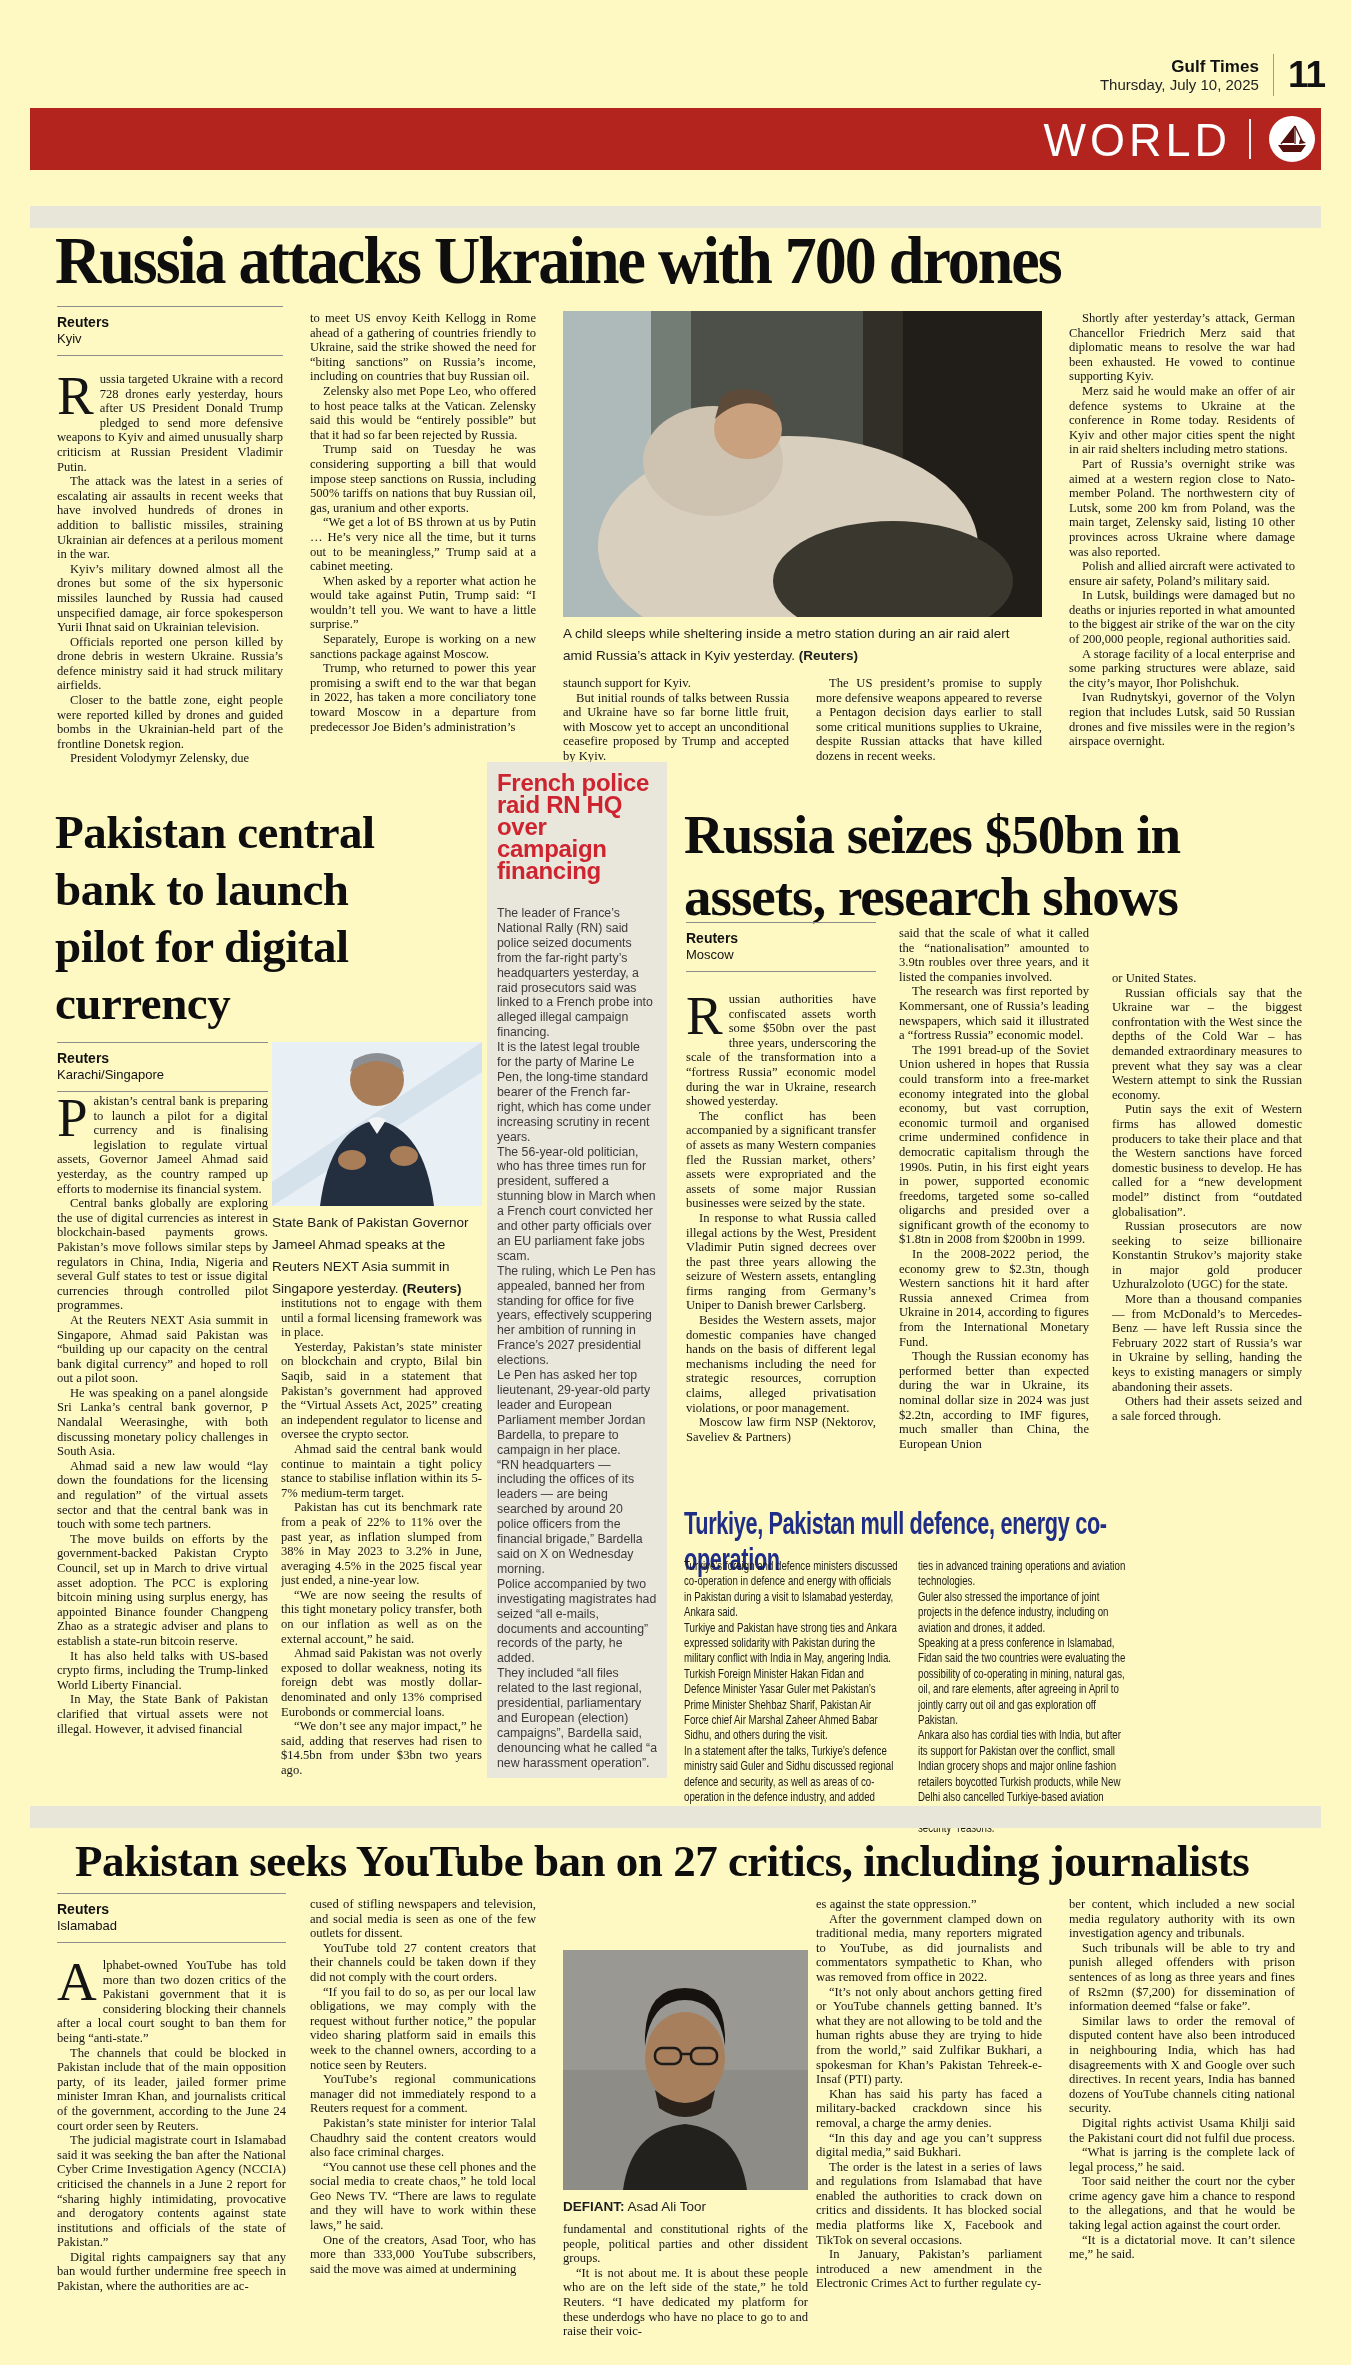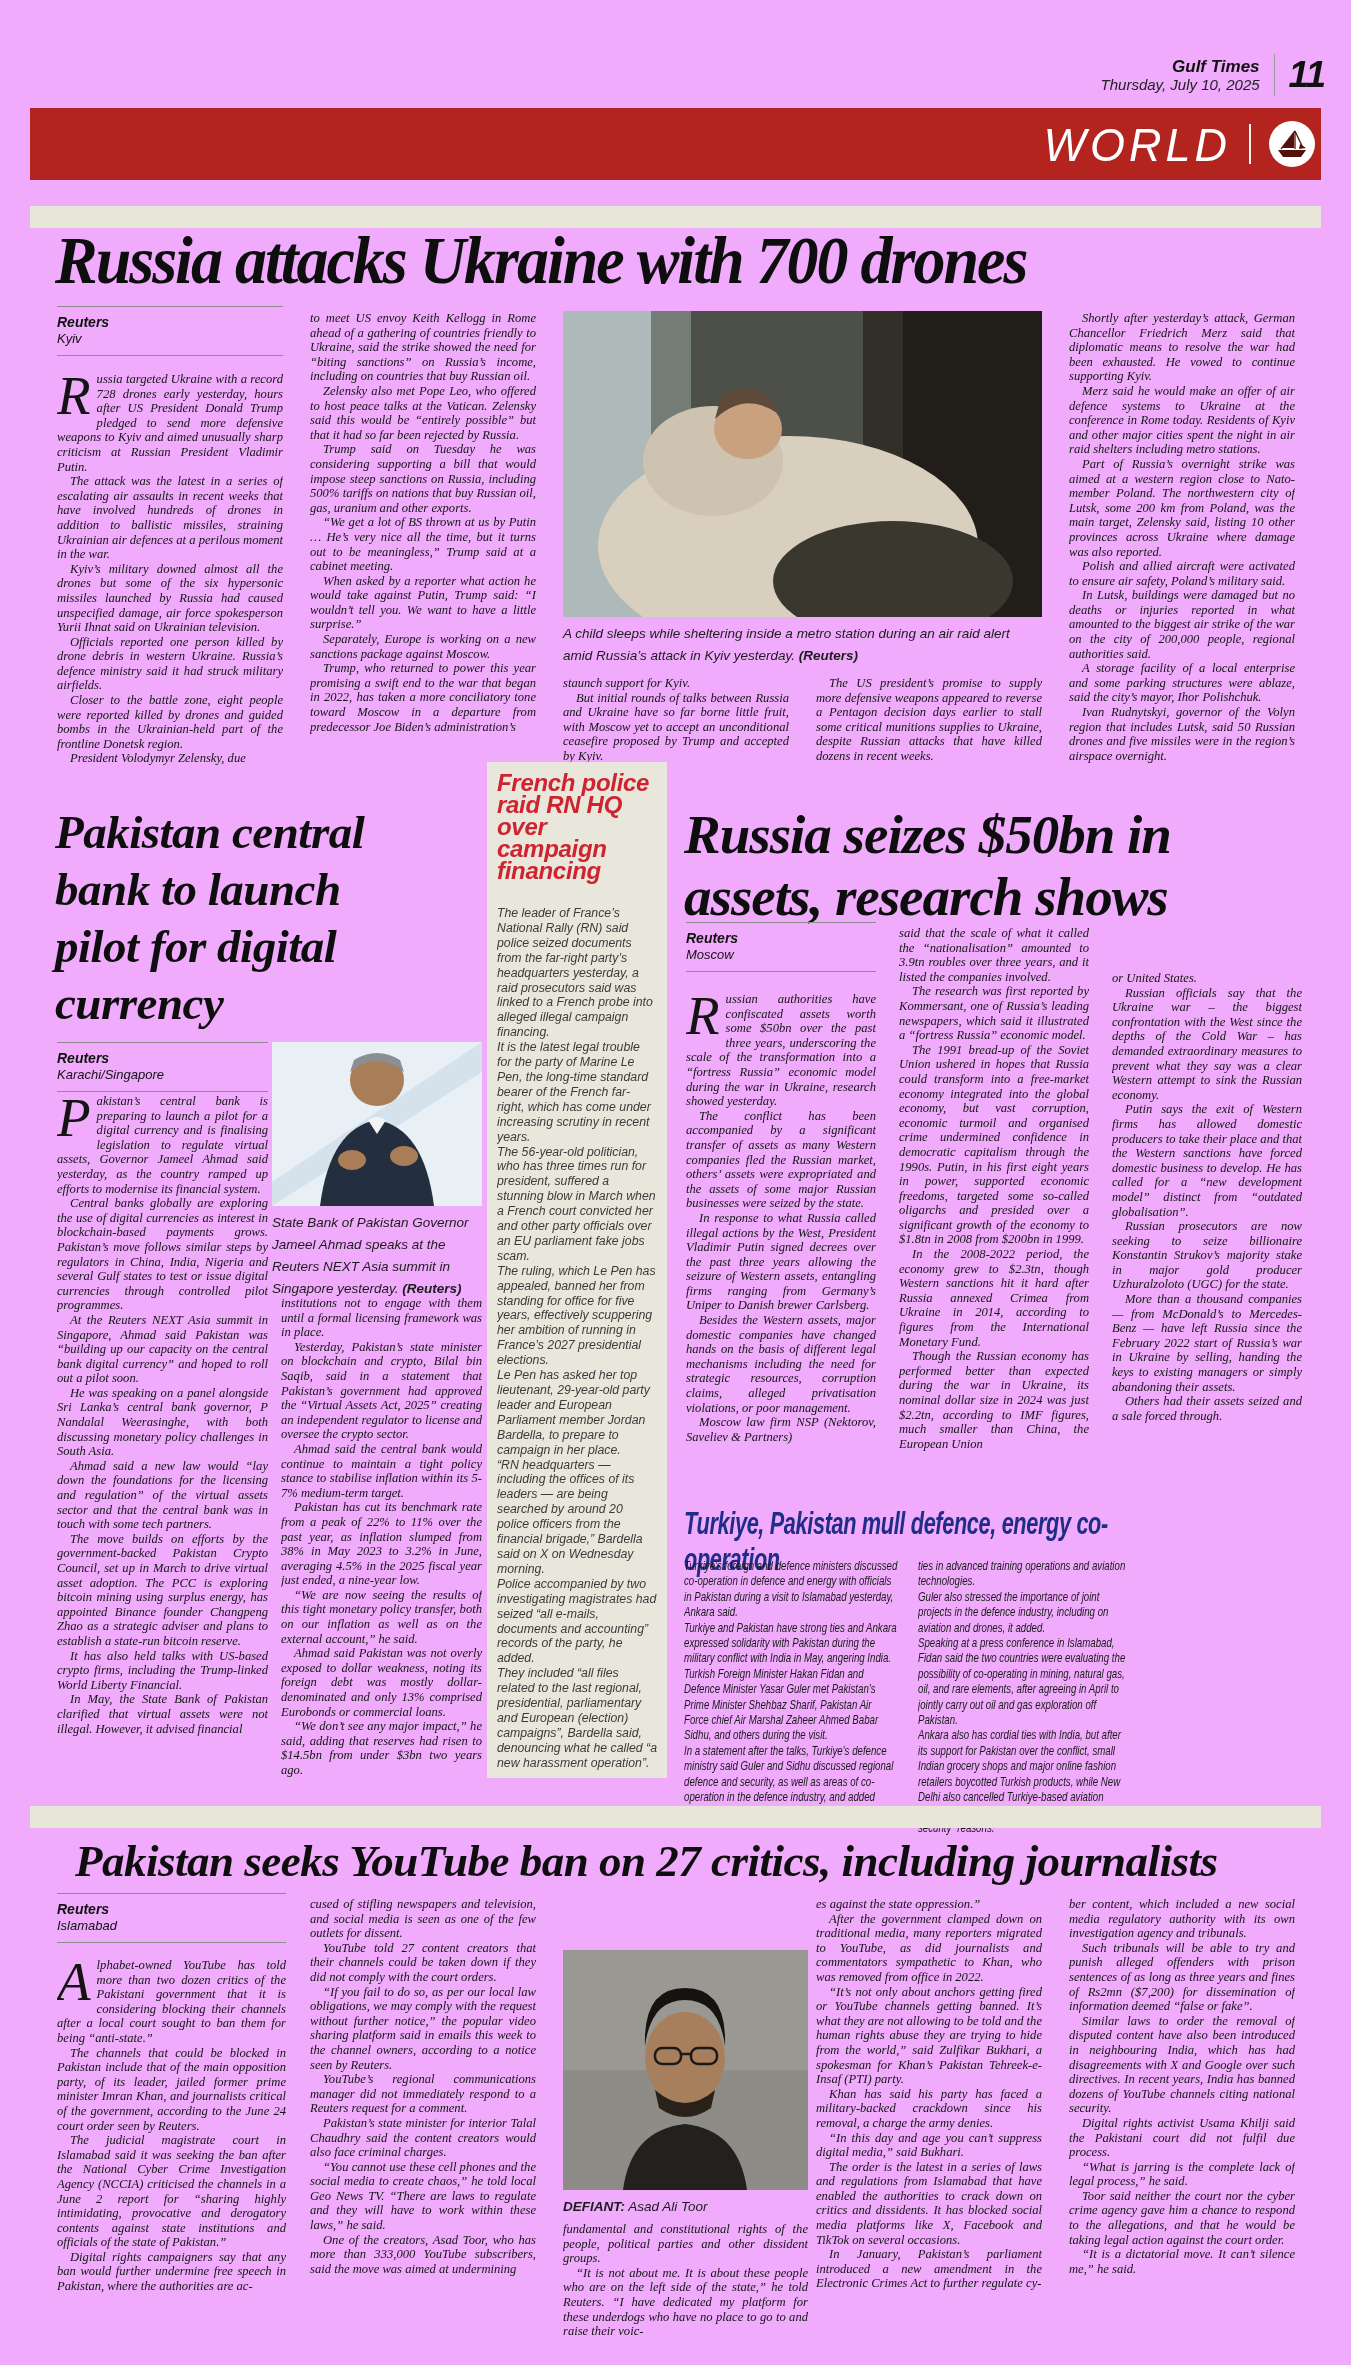--- a/index.html
+++ b/index.html
@@ -1,29 +1,29 @@
 <!DOCTYPE html>
 <html><head>
 <meta charset="utf-8">
 <style>
   * { margin:0; padding:0; box-sizing:border-box; }
   html,body { background:#ffffff; }
-  .page { position:relative; width:1351px; height:2365px; background:#f0abfc; overflow:hidden;
-          font-family:"Liberation Serif", serif; color:#111;font-style:italic; }
+  .page { position:relative; width:1351px; height:2365px; background:#fef9c3; overflow:hidden;
+          font-family:"Liberation Serif", serif; color:#111; }
 
   
   #masthead { position:absolute; top:54px; right:26px; display:flex; align-items:center; gap:14px;
               font-family:"Liberation Sans", sans-serif; }
   .mh-text { text-align:right; line-height:1.15; }
   .mh-paper { font-weight:bold; font-size:17px; }
   .mh-date  { font-size:15px; color:#222; }
   .mh-div { width:1px; height:42px; background:#9a9a9a; }
   .mh-page { font-size:37px; font-weight:bold; letter-spacing:-1px; }
 
-  #worldbar { position:absolute; left:30px; top:108px; width:1291px; height:72px; background:#b3241f;
+  #worldbar { position:absolute; left:30px; top:108px; width:1291px; height:62px; background:#b3241f;
               display:flex; align-items:center; justify-content:flex-end; gap:18px; padding-right:6px; }
   #world-title { font-family:"Liberation Sans", sans-serif; color:#fff; font-size:45px; line-height:45px;
                  letter-spacing:4px; font-weight:normal; transform:scaleY(1.04); }
   .wb-div { width:2px; height:40px; background:rgba(255,255,255,.95); }
   .wb-circle { width:46px; height:46px; border-radius:50%; background:#fff; display:flex;
                align-items:center; justify-content:center; }
 
   .strip { position:absolute; left:30px; width:1291px; height:22px; background:#e8e5d9; }
   #strip-top { top:206px; } #strip-bottom { top:1806px; }
 

